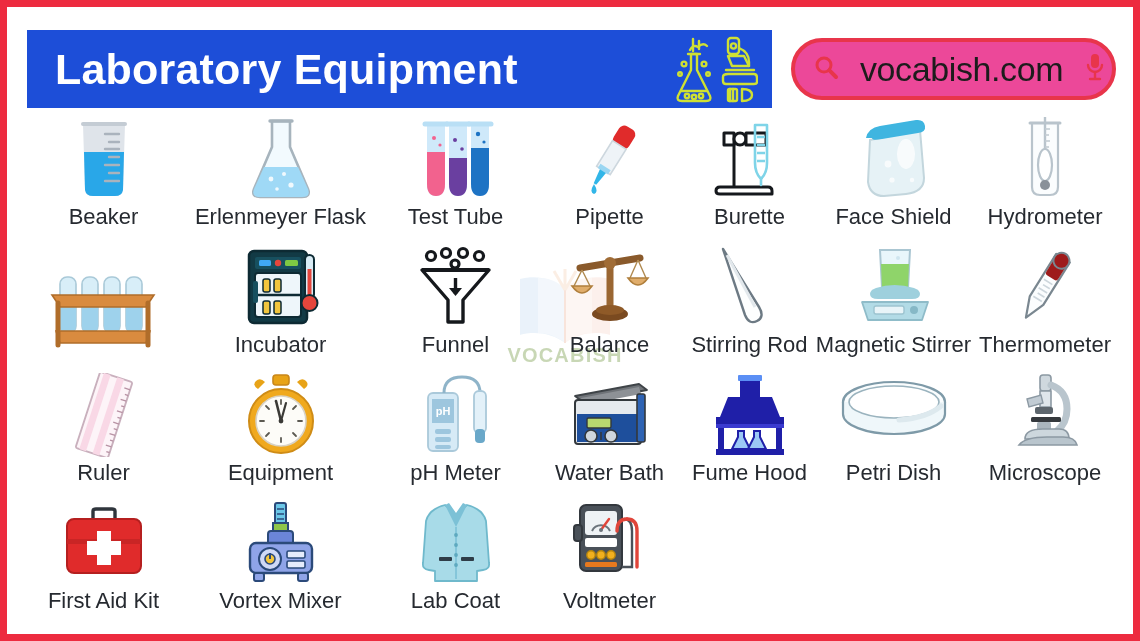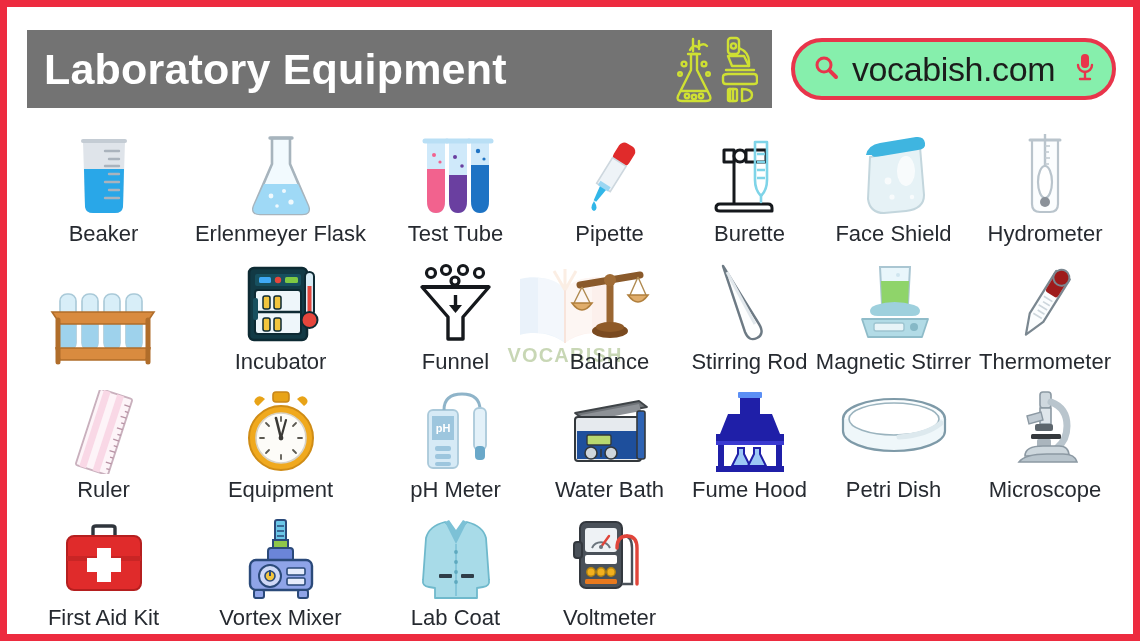--- a/index.html
+++ b/index.html
@@ -29,59 +29,59 @@
   #watermark .wm-text {
     font-size: 20px; font-weight: 700; letter-spacing: 1.2px;
     color: #4d7c0f;
     margin-top: -7px;
   }
   
   #header {
     position: absolute;
     left: 20px; top: 23px;
     width: 745px; height: 78px;
-    background: #737373;
+    background: #1d4ed8;
     display: flex; align-items: center;
-    padding: 0 14px 0 17px;
+    padding: 0 14px 0 28px;
     z-index: 2;
   }
   #header .htitle {
     color: #ffffff;
     font-size: 43px;
     font-weight: 700;
     letter-spacing: .2px;
     white-space: nowrap;
     flex: 1 1 auto;
   }
   #header .hicon { flex: 0 0 auto; width: 92px; height: 70px; }
   
   #brand {
     position: absolute;
     right: 17px; top: 31px;
     width: 325px; height: 62px;
     border: 4px solid #e8354b;
     border-radius: 34px;
-    background: #86efac;
+    background: #ec4899;
     display: flex; align-items: center;
     padding: 0 16px 0 18px;
-    gap: 13px;
+    gap: 21px;
     z-index: 3;
   }
   #brand .btext {
     flex: 1 1 auto;
     font-size: 34px;
     color: #1c1c1c;
     letter-spacing: -.4px;
     white-space: nowrap;
     line-height: 1;
   }
   
   #grid {
     position: absolute;
-    left: 8px; top: 112px;
+    left: 8px; top: 95px;
     width: 1110px; height: 512px;
     display: grid;
     grid-template-columns: 172px 182px 168px 140px 140px 148px 155px;
     grid-template-rows: repeat(4, 1fr);
     align-content: start;
     justify-content: center;
     z-index: 1;
   }
   .cell {
     display: flex; flex-direction: column;

